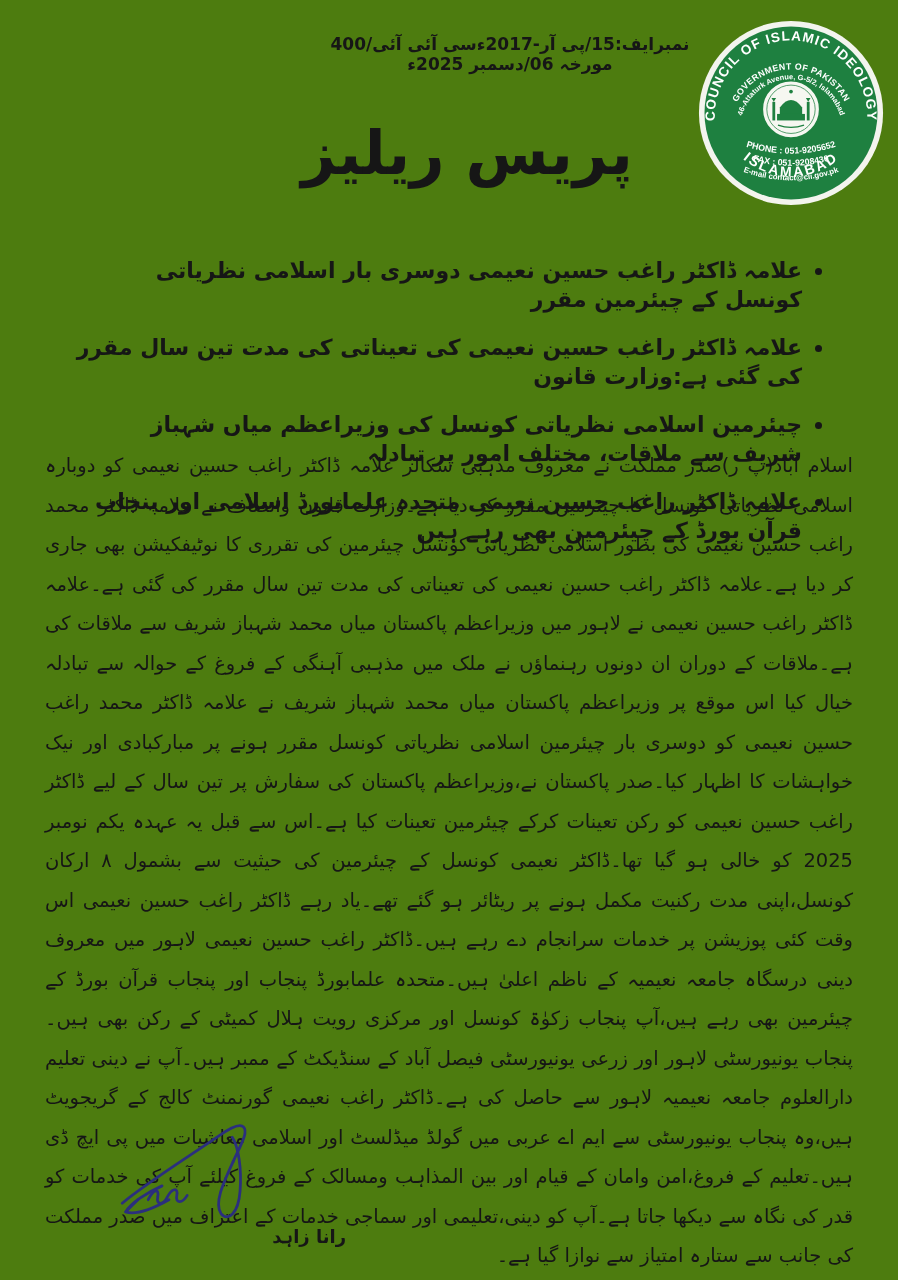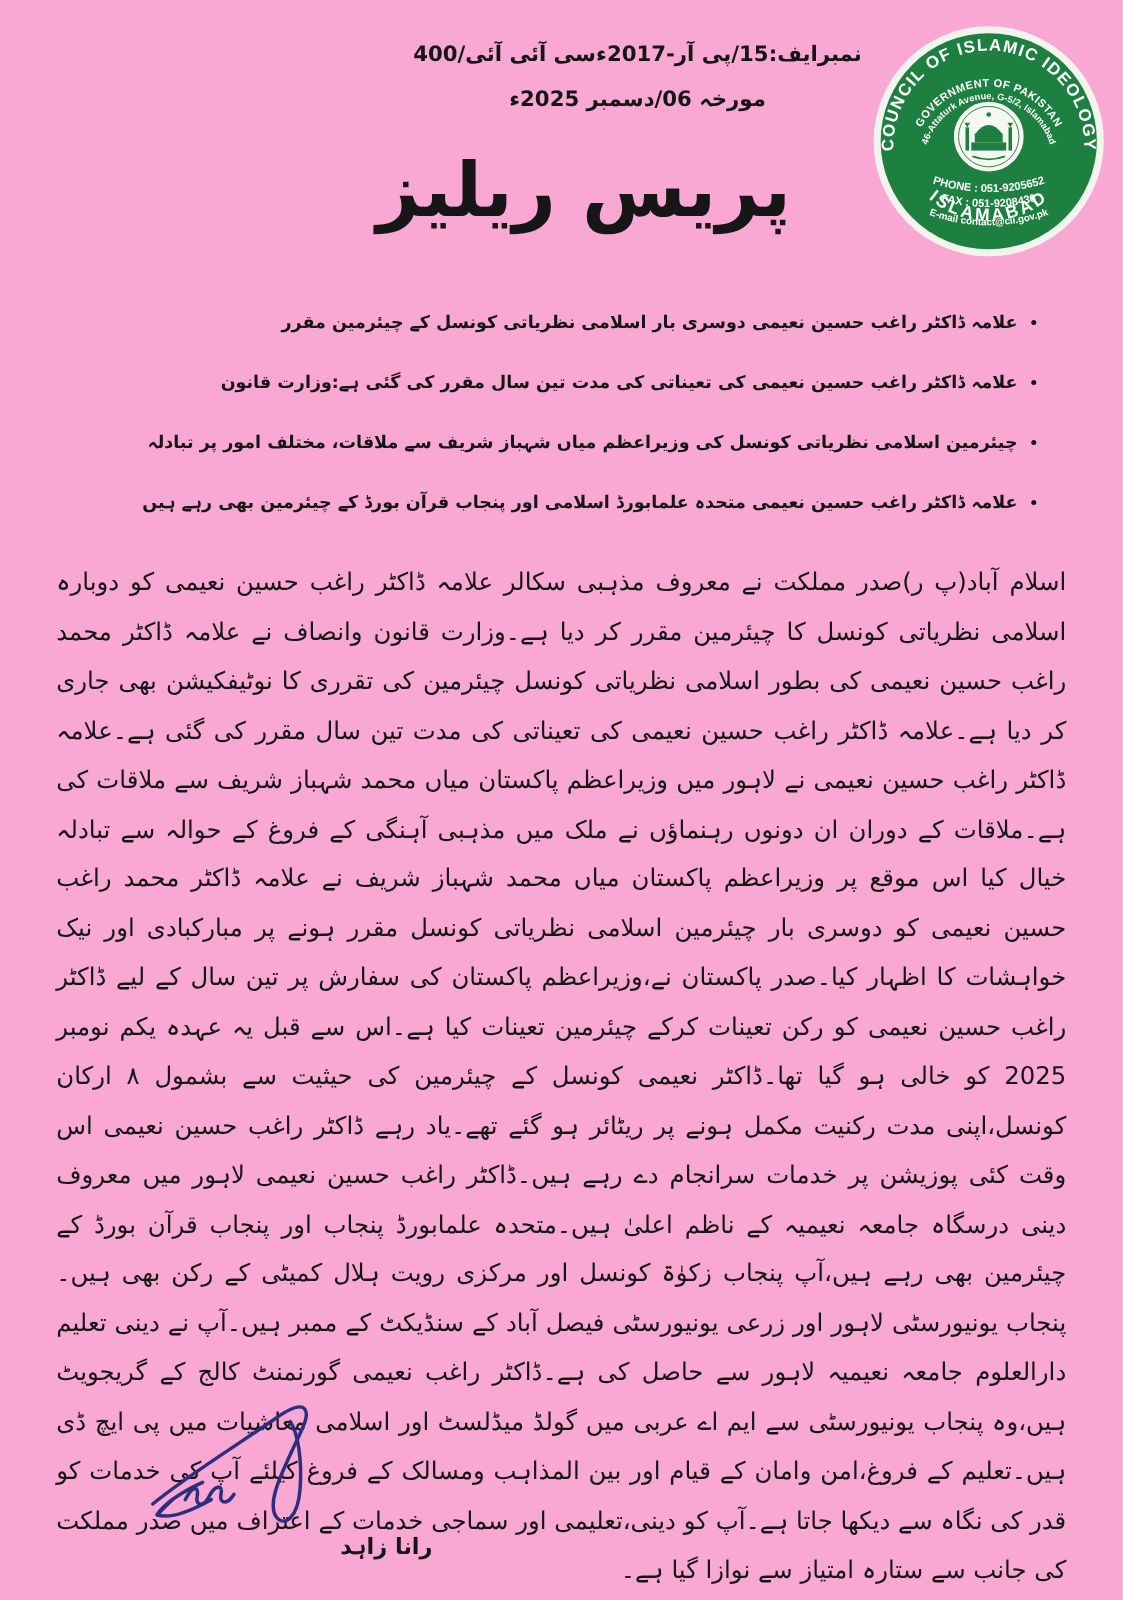--- a/index.html
+++ b/index.html
@@ -4,47 +4,47 @@
 <style>
   html,body { margin:0; padding:0; }
   body {
     background:#d8d8d4;
     font-family:"DejaVu Sans", sans-serif;
   }
   .page {
     position:relative;
     width:898px; height:1280px;
     margin:0 auto;
-    background:#f9a8d4;
+    background:#4d7c0f;
     color:#161616;
     overflow:hidden;
   }
   
   .ref-block {
     position:absolute; top:34px; left:295px; width:430px;
     direction:rtl; text-align:center;
     font-size:17px; line-height:20px; font-weight:600;
   }
-  .ref-block .date-line { margin-top:16px; }
+  .ref-block .date-line { }
   
   .seal { position:absolute; top:20px; left:698px; width:186px; height:186px; }
   
   .title {
     position:absolute; top:118px; left:0; width:100%;
     text-align:center; direction:rtl;
     font-size:60px; font-weight:700;
     transform:translateX(18px);
     letter-spacing:1px;
   }
   
   .bullets {
     position:absolute; top:240px; right:58px; left:60px;
     direction:rtl;
-    margin:4px; padding:0 22px 0 0;
-    font-size:14px; font-weight:700;
+    margin:16px; padding:0 22px 0 0;
+    font-size:22px; font-weight:700;
   }
   .bullets li {
     list-style:disc;
     margin-bottom:19px;
     line-height:29px;
   }
   
   .body-text {
     position:absolute; top:446px; left:45px; right:45px;
     direction:rtl;

